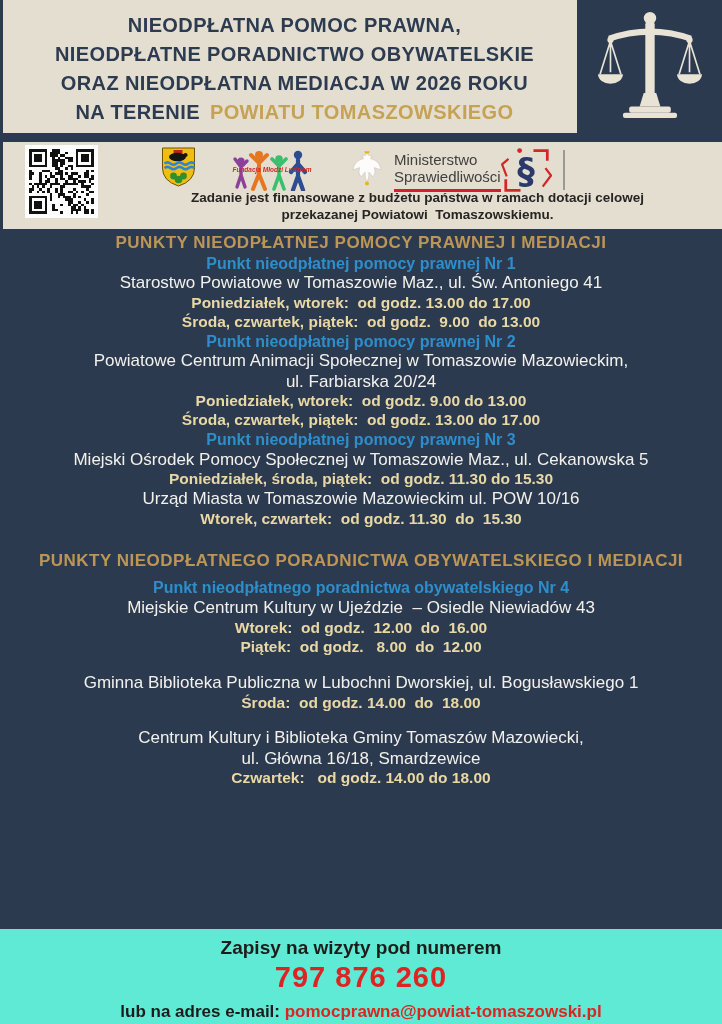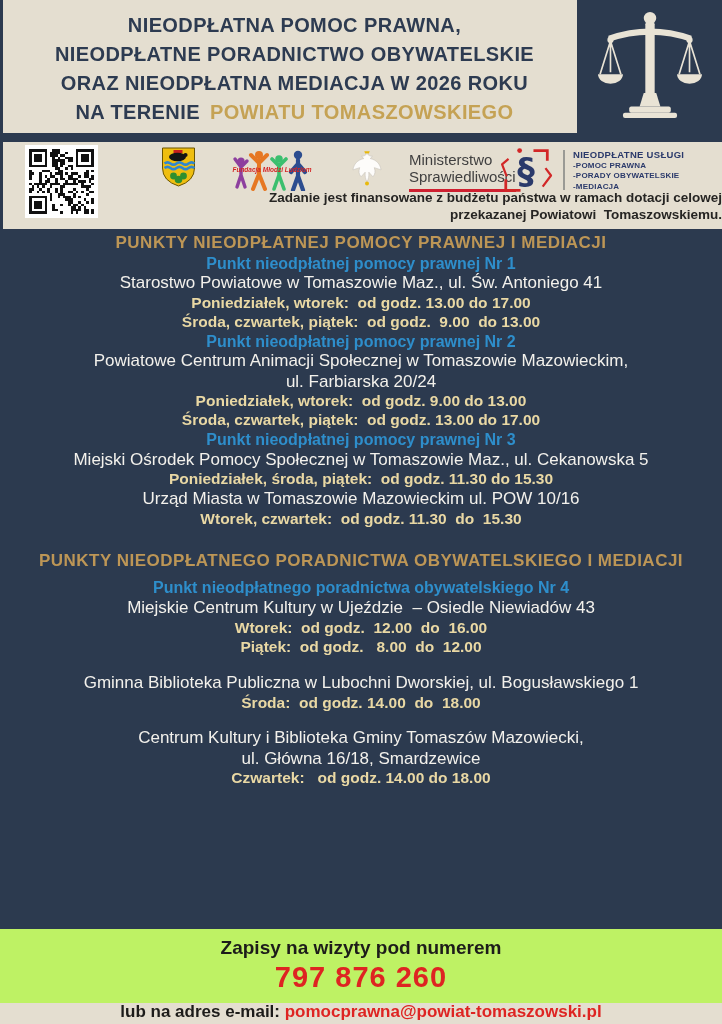--- a/index.html
+++ b/index.html
@@ -15,43 +15,43 @@
   .ht .gold{color:#c5a254;margin-left:10px;}
   .scales-box{position:absolute;top:0;right:0;width:145px;height:133px;background:#2c3a4f;display:flex;align-items:center;justify-content:center;}
   .separator{height:9px;background:#2c3a4f;}
   
   .partners{position:relative;height:87px;background:#e4ded0;border-left:3px solid #2c3a4f;}
   .qr-box{position:absolute;left:22px;top:3px;width:73px;height:73px;background:#fff;padding:4px;box-sizing:border-box;}
   .coa{position:absolute;left:158px;top:5px;}
   .fundacja{position:absolute;left:222px;top:7px;width:94px;height:42px;}
   .fundacja .flabel{position:absolute;left:0;right:0;top:17px;text-align:center;font-size:6.5px;font-weight:700;font-style:italic;color:#d42525;white-space:nowrap;}
   .ministry{position:absolute;left:344px;top:6px;display:flex;align-items:flex-start;gap:7px;}
-  .ministry .mtxt{padding-top:3px;margin-left:15px;}
+  .ministry .mtxt{padding-top:3px;}
   .ministry .mline{font-size:15px;color:#3f3f3f;line-height:17px;}
   .ministry .munder{height:3px;background:#cf2030;margin-top:4px;}
   .slogo{position:absolute;left:496px;top:4px;display:flex;align-items:center;gap:8px;}
   .slogo .sdivider{width:2px;height:40px;background:#9a9a95;}
   .slogo .stxt{padding-top:1px;}
   .slogo .stitle{font-size:9.5px;font-weight:700;color:#2b3a6b;letter-spacing:.3px;line-height:12px;}
   .slogo .sitem{font-size:8px;font-weight:700;color:#2b3a6b;line-height:10.5px;letter-spacing:.2px;}
-  .funding{position:absolute;left:110px;right:0;top:48px;text-align:right;}
+  .funding{position:absolute;left:110px;right:0;top:48px;text-align:center;}
   .funding div{font-size:13.5px;font-weight:700;color:#262523;line-height:16.5px;white-space:pre-wrap;}
   
   .bodyband{height:700px;background:#2c3a4f;text-align:center;overflow:hidden;box-sizing:border-box;}
   .heading{color:#bd9656;font-size:17px;font-weight:700;letter-spacing:.5px;margin-top:4px;line-height:20.5px;}
   .heading.second{margin-top:22px;}
   .block{}
   .block.tight{margin-top:7px;}
   .block.m17{margin-top:17px;}
   .block.m15{margin-top:15px;}
   .subtitle{color:#2e8ecb;font-size:16px;font-weight:700;line-height:19.5px;}
   .venue{color:#f3f1ec;font-size:17px;font-weight:400;line-height:20.7px;white-space:pre-wrap;}
   .sched{color:#e9d8a4;font-size:15.5px;font-weight:700;line-height:18.9px;white-space:pre-wrap;}
   
-  .footer{height:74px;background:#bef264;text-align:center;padding-top:8px;box-sizing:border-box;}
+  .footer{height:95px;background:#5eead4;text-align:center;padding-top:8px;box-sizing:border-box;}
   .zapisy{font-size:19px;font-weight:700;color:#1d1c1a;line-height:22px;}
   .phone{font-size:29px;font-weight:700;color:#de2422;letter-spacing:1px;line-height:31px;margin-top:3px;}
   .emailline{font-size:17px;font-weight:700;margin-top:9px;line-height:20px;}
   .emailline .prefix{color:#1d1c1a;white-space:pre-wrap;}
   .emailline .email{color:#de2422;}
 </style>
 </head>
 <body>
 
 <div class="page">
@@ -349,26 +349,20 @@
     <div class="slogo">
       <svg width="56" height="48" viewBox="0 0 60 52">
         <circle cx="22" cy="5" r="2.6" fill="#d22727"></circle>
         <path d="M37 5 h15 v11" stroke="#d22727" stroke-width="3" fill="none"></path>
         <path d="M23 48 H7 V36" stroke="#d22727" stroke-width="3" fill="none"></path>
         <path d="M10 14 L3 20 L8 33" stroke="#d22727" stroke-width="2.4" fill="none" stroke-linejoin="round"></path>
         <path d="M50 24 L56 32 L47 44" stroke="#d22727" stroke-width="2.4" fill="none" stroke-linejoin="round"></path>
         <text x="29" y="40" font-size="38" font-weight="bold" fill="#2b3a6b" text-anchor="middle" font-family="DejaVu Sans, sans-serif">§</text>
       </svg>
       <div class="sdivider"></div>
-      <div class="stxt">
-        <div class="stitle">NIEODPŁATNE USŁUGI</div>
-        <div class="sitem">-POMOC PRAWNA</div>
-        <div class="sitem">-PORADY OBYWATELSKIE</div>
-        <div class="sitem">-MEDIACJA</div>
-      </div>
     </div>
 
     <div class="funding">
       <div>Zadanie jest finansowane z budżetu państwa w ramach dotacji celowej</div>
       <div>przekazanej Powiatowi  Tomaszowskiemu.</div>
     </div>
   </div>
 
   <div class="bodyband">
 

